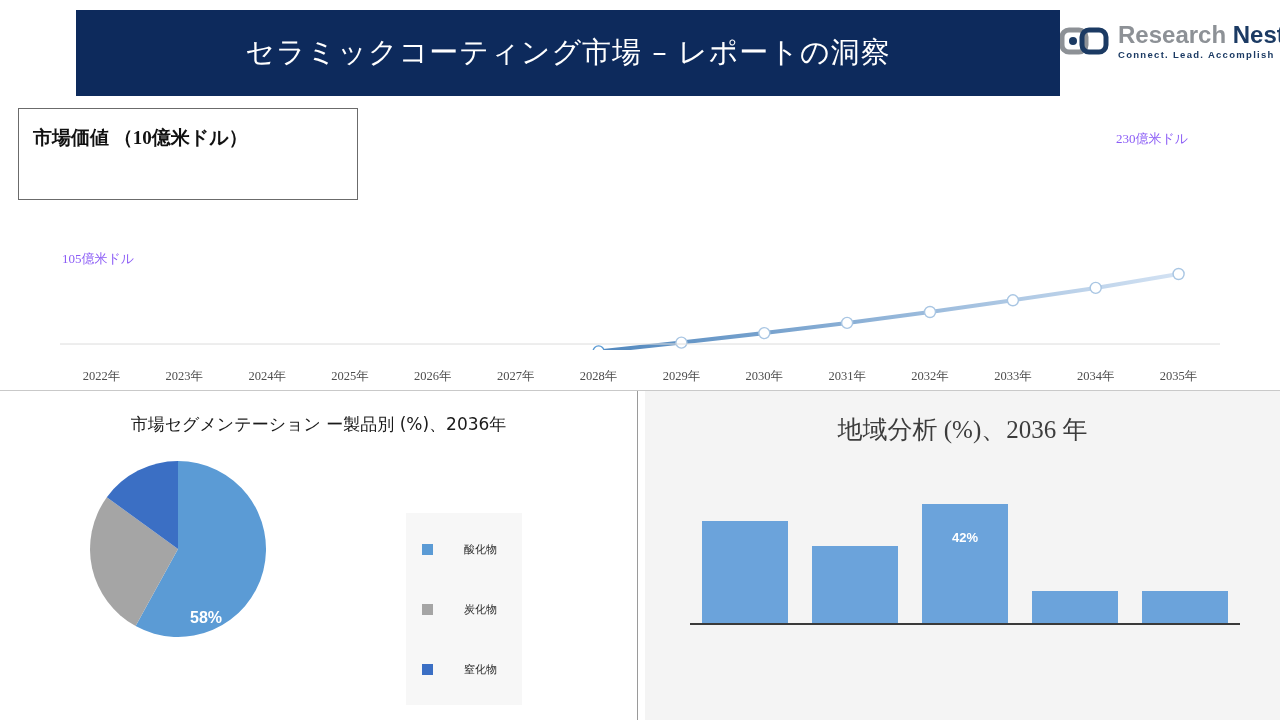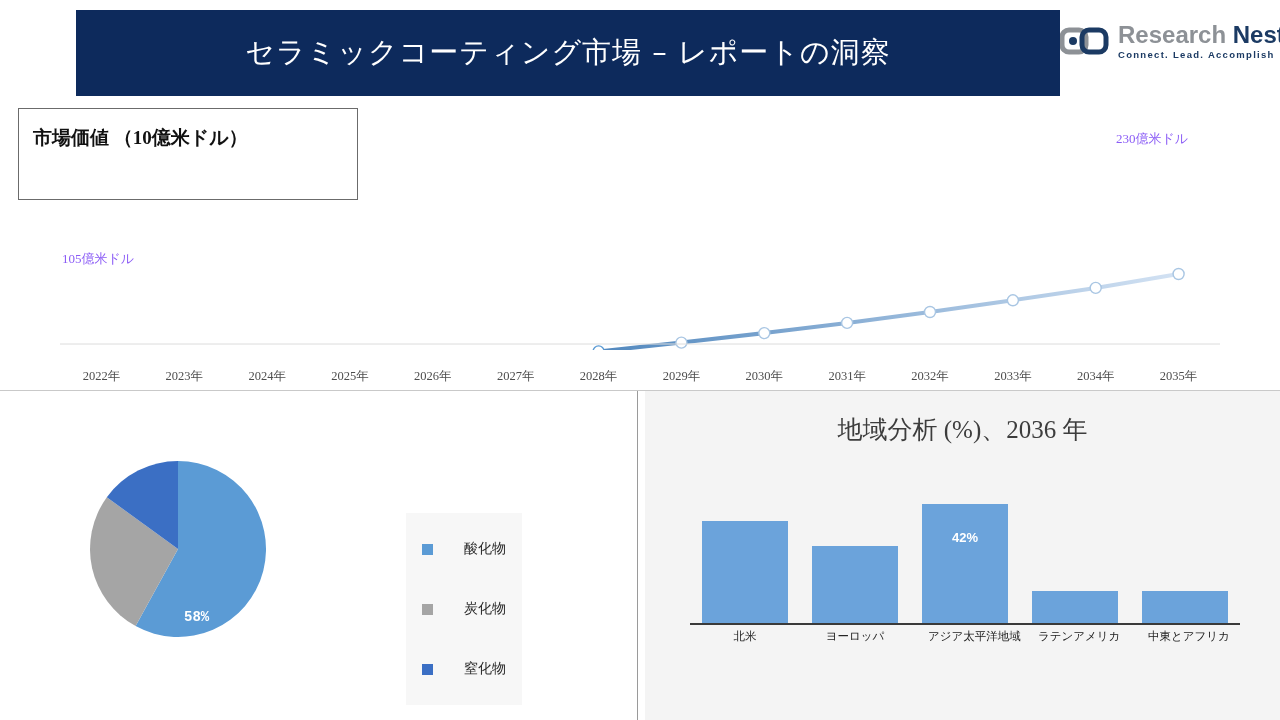--- a/index.html
+++ b/index.html
@@ -76,31 +76,31 @@
   }
   .panel-title{
     text-align:center;font-size:18px;color:#1a1a1a;margin-top:22px;white-space:nowrap;
   }
   #pie-title{font-family:"DejaVu Sans","Liberation Sans",sans-serif;font-size:17px;}
   #bar-title{font-family:"Liberation Serif","DejaVu Serif",serif;color:#3d3d3d;font-size:25px;}
   
   #pie-area{position:absolute;left:0;top:60px;width:637px;height:200px;}
   #pie-svg{position:absolute;left:88px;top:8px;}
   #pie-center-label{
-    position:absolute;left:184px;top:158px;color:#ffffff;font-size:14px;font-weight:bold;font-family:Liberation Mono, monospace;
+    position:absolute;left:190px;top:158px;color:#ffffff;font-size:16px;font-weight:bold;
   }
   #pie-legend{
     position:absolute;left:406px;top:62px;width:116px;height:192px;
     background:#f7f7f7;
     display:flex;flex-direction:column;justify-content:space-around;
     padding:6px 0 6px 16px;box-sizing:border-box;
   }
   .legend-row{display:flex;align-items:center;gap:7px;}
   .legend-swatch{width:11px;height:11px;flex:0 0 auto;}
-  .legend-label{font-size:14px;color:#2b2b2b;font-family:"DejaVu Sans","Liberation Sans",sans-serif;padding-left:24px;}
+  .legend-label{font-size:11px;color:#2b2b2b;font-family:"DejaVu Sans","Liberation Sans",sans-serif;padding-left:24px;}
   
   #bar-area{position:absolute;left:0;top:60px;width:635px;height:230px;}
   #bars{
     position:absolute;left:45px;top:10px;width:550px;height:162px;
     display:flex;align-items:flex-end;justify-content:space-around;
   }
   .bar-col{width:74px;display:flex;flex-direction:column;align-items:center;justify-content:flex-end;height:162px;}
   .bar-rect{width:86px;background:#6ba3db;position:relative;margin-top:43px;}
   .bar-value{
     position:absolute;left:0;right:0;top:26px;text-align:center;
@@ -185,20 +185,21 @@
       <div class="xtick">2033年</div>
       <div class="xtick">2034年</div>
       <div class="xtick">2035年</div>
     </div>
 </div>
 
 <div id="panel-divider-top"></div>
 <div id="panel-divider-v"></div>
 
 <div id="panel-left">
+  <div class="panel-title" id="pie-title">市場セグメンテーション ー製品別 (%)、2036年</div>
 
   <div id="pie-area">
     <svg id="pie-svg" width="180" height="180" viewBox="0 0 180 180">
       <g id="pie-slices">
           <path d="M 90 90 L 90.00 2.00 A 88 88 0 1 1 47.61 167.11 Z" fill="#5b9bd5"></path>
           <path d="M 90 90 L 47.61 167.11 A 88 88 0 0 1 18.81 38.27 Z" fill="#a5a5a5"></path>
           <path d="M 90 90 L 18.81 38.27 A 88 88 0 0 1 90.00 2.00 Z" fill="#3b6fc4"></path>
         </g>
     </svg>
     <div id="pie-center-label">58%</div>
@@ -237,21 +238,14 @@
           </div>
         </div>
         <div class="bar-col">
           <div class="bar-rect" style="height: 31.7px; background: rgb(107, 163, 219);"></div>
         </div>
         <div class="bar-col">
           <div class="bar-rect" style="height: 31.7px; background: rgb(107, 163, 219);"></div>
         </div>
       </div>
     <div id="bar-axis"></div>
-    <div id="bar-labels">
-        <div class="bar-label">北米</div>
-        <div class="bar-label">ヨーロッパ</div>
-        <div class="bar-label">アジア太平洋地域</div>
-        <div class="bar-label">ラテンアメリカ</div>
-        <div class="bar-label">中東とアフリカ</div>
-      </div>
   </div>
 </div>
 
 </body></html>

